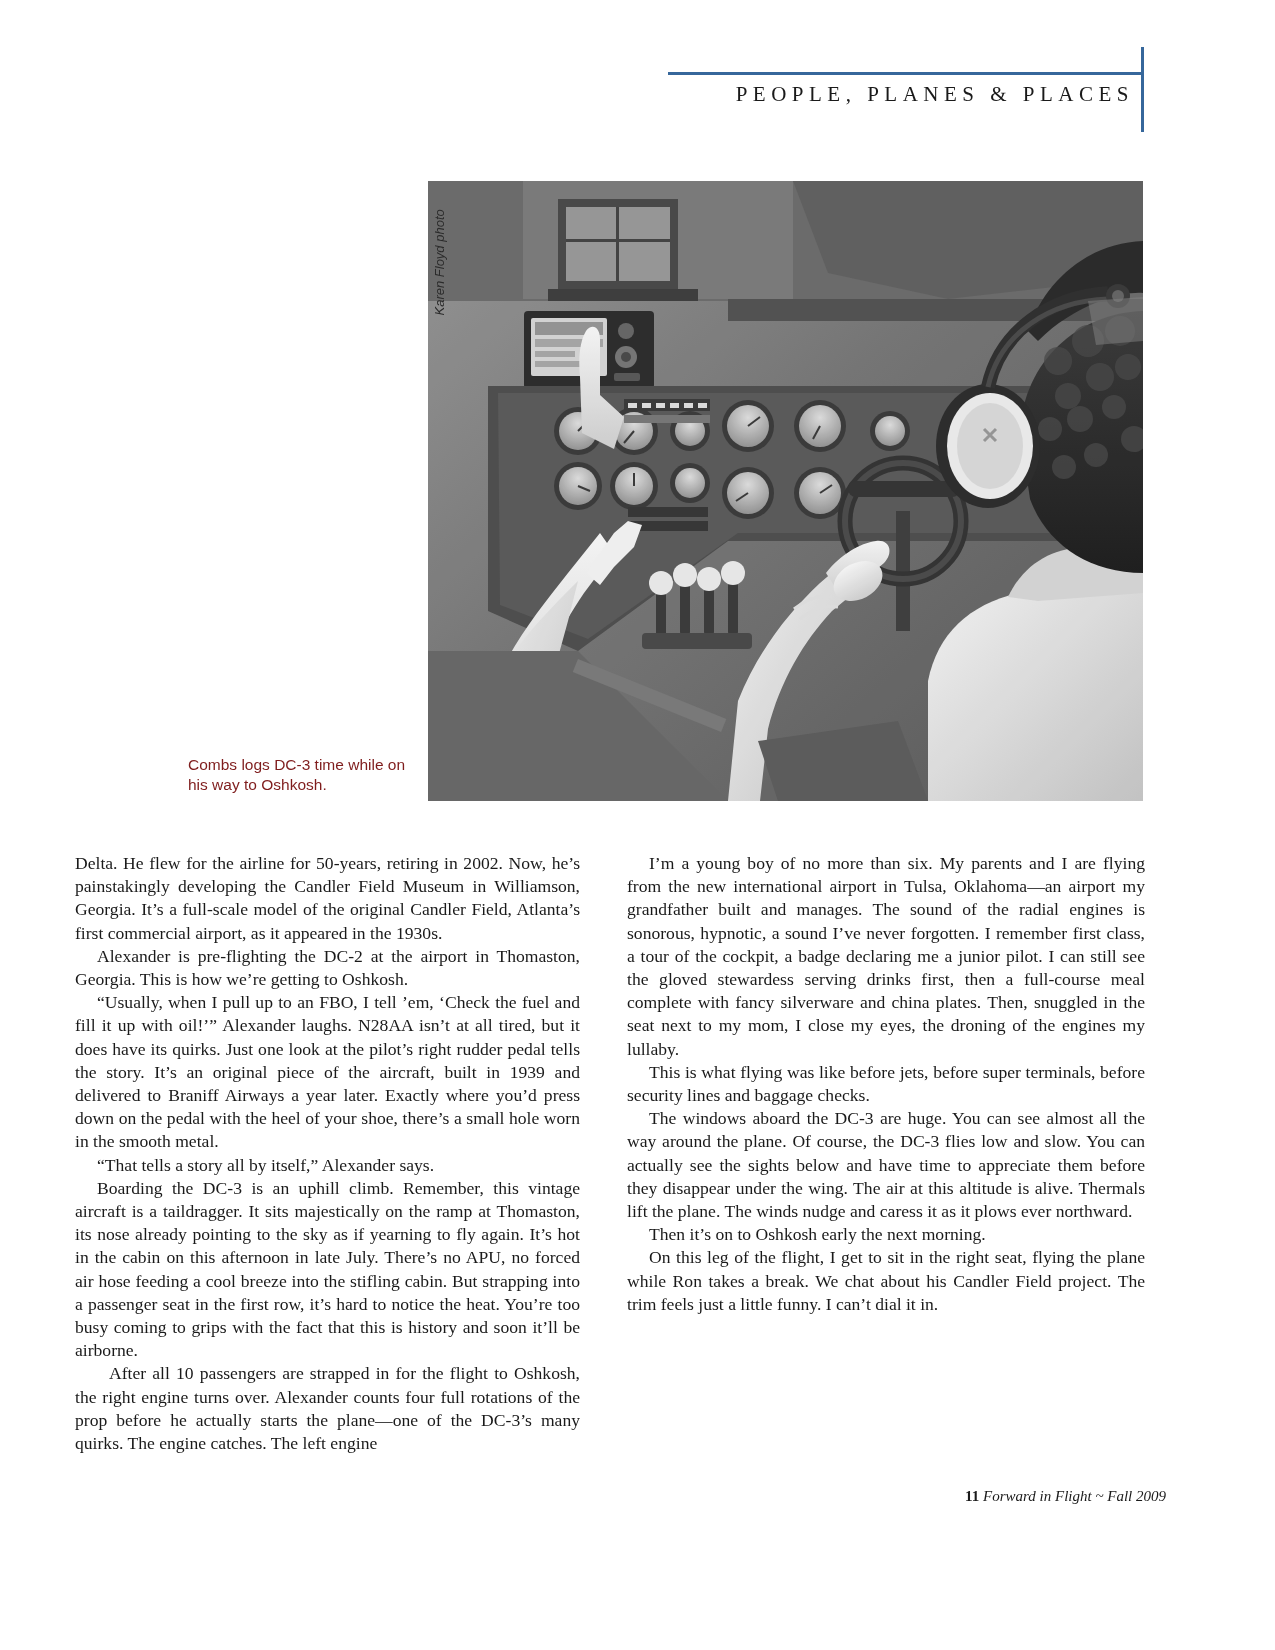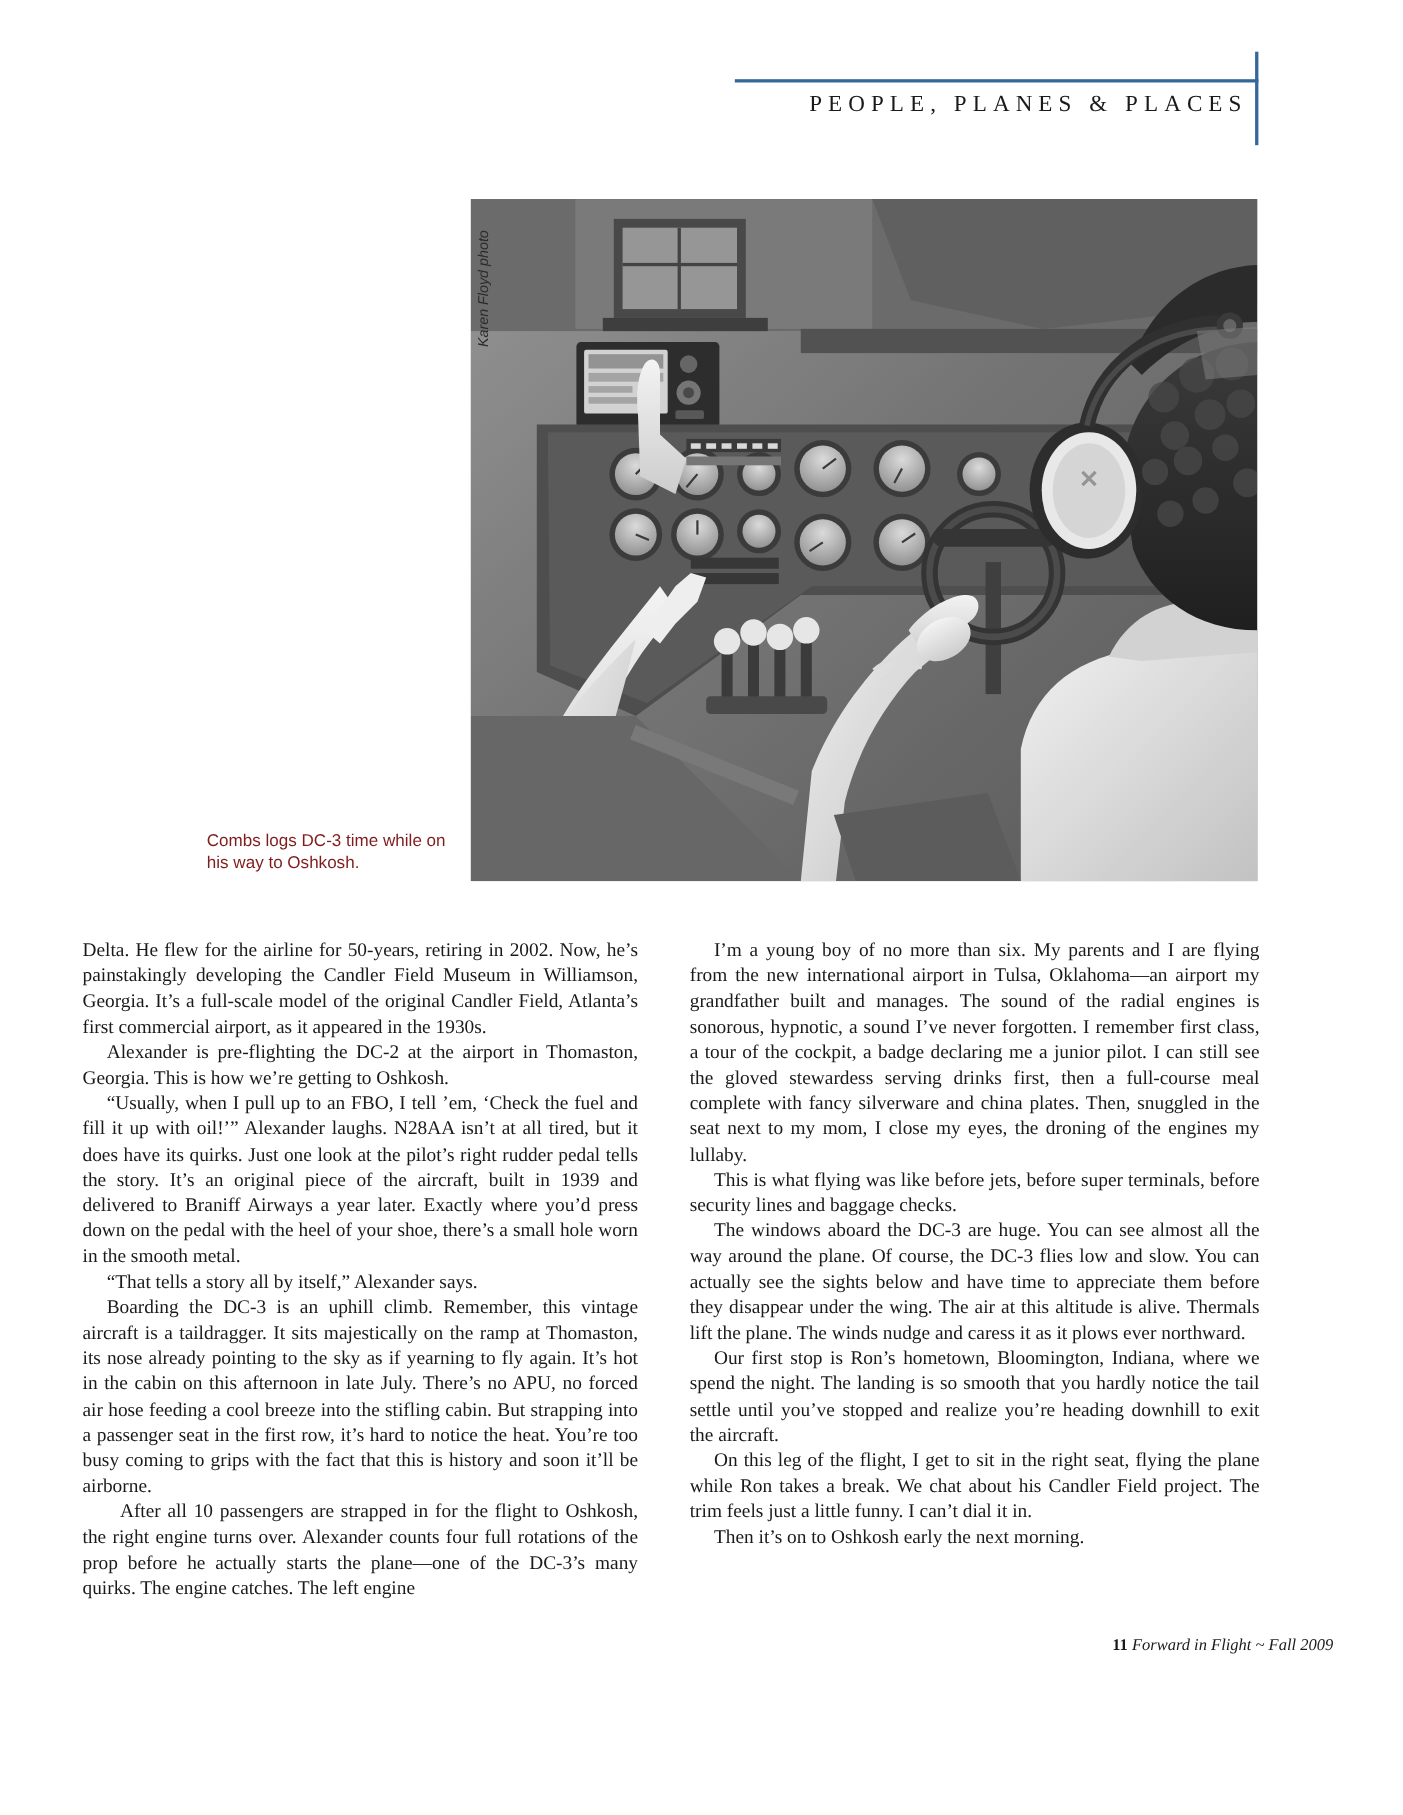--- a/index.html
+++ b/index.html
@@ -125,21 +125,21 @@
   .col p.indent { text-indent: 22px; }
   .col p.indent-wide { text-indent: 34px; }
 
   
   .page-footer {
     position: absolute;
     left: 0;
     top: 1488px;
     width: 1275px;
     text-align: right;
-    padding-right: 63px;
+    padding-right: 109px;
     font-family: "Liberation Serif", serif;
     font-size: 15px;
     color: #1a1a1a;
   }
   .page-footer .folio {
     font-weight: bold;
     font-style: normal;
   }
   .page-footer .pub {
     font-style: italic;
@@ -356,21 +356,20 @@
     <p class="indent">“Usually, when I pull up to an FBO, I tell ’em, ‘Check the fuel and fill it up with oil!’” Alexander laughs. N28AA isn’t at all tired, but it does have its quirks. Just one look at the pilot’s right rudder pedal tells the story. It’s an original piece of the aircraft, built in 1939 and delivered to Braniff Airways a year later. Exactly where you’d press down on the pedal with the heel of your shoe, there’s a small hole worn in the smooth metal.</p>
     <p class="indent">“That tells a story all by itself,” Alexander says.</p>
     <p class="indent">Boarding the DC-3 is an uphill climb. Remember, this vintage aircraft is a taildragger. It sits majestically on the ramp at Thomaston, its nose already pointing to the sky as if yearning to fly again. It’s hot in the cabin on this afternoon in late July. There’s no APU, no forced air hose feeding a cool breeze into the stifling cabin. But strapping into a passenger seat in the first row, it’s hard to notice the heat. You’re too busy coming to grips with the fact that this is history and soon it’ll be airborne.</p>
     <p class="indent-wide">After all 10 passengers are strapped in for the flight to Oshkosh, the right engine turns over. Alexander counts four full rotations of the prop before he actually starts the plane—one of the DC-3’s many quirks. The engine catches. The left engine</p>
   </div>
 
   <div class="col col-right">
     <p class="indent">I’m a young boy of no more than six. My parents and I are flying from the new international airport in Tulsa, Oklahoma—an airport my grandfather built and manages. The sound of the radial engines is sonorous, hypnotic, a sound I’ve never forgotten. I remember first class, a tour of the cockpit, a badge declaring me a junior pilot. I can still see the gloved stewardess serving drinks first, then a full-course meal complete with fancy silverware and china plates. Then, snuggled in the seat next to my mom, I close my eyes, the droning of the engines my lullaby.</p>
     <p class="indent">This is what flying was like before jets, before super terminals, before security lines and baggage checks.</p>
     <p class="indent">The windows aboard the DC-3 are huge. You can see almost all the way around the plane. Of course, the DC-3 flies low and slow. You can actually see the sights below and have time to appreciate them before they disappear under the wing. The air at this altitude is alive. Thermals lift the plane. The winds nudge and caress it as it plows ever northward.</p>
-    <p class="indent">Our first stop is Ron’s hometown, Bloomington, Indiana, where we spend the night. The landing is so smooth that you hardly notice the tail settle until you’ve stopped and realize you’re heading downhill to exit the aircraft.</p>
+    <p class="indent">Then it’s on to Oshkosh early the next morning.</p>
     <p class="indent">On this leg of the flight, I get to sit in the right seat, flying the plane while Ron takes a break. We chat about his Candler Field project. The trim feels just a little funny. I can’t dial it in.</p>
-    <p class="indent">Then it’s on to Oshkosh early the next morning.</p>
   </div>
 </div>
 
 <div class="page-footer">
   <span class="folio">11</span><span>&nbsp;</span><span class="pub">Forward in Flight ~ Fall 2009</span>
 </div>
 
 </body></html>

